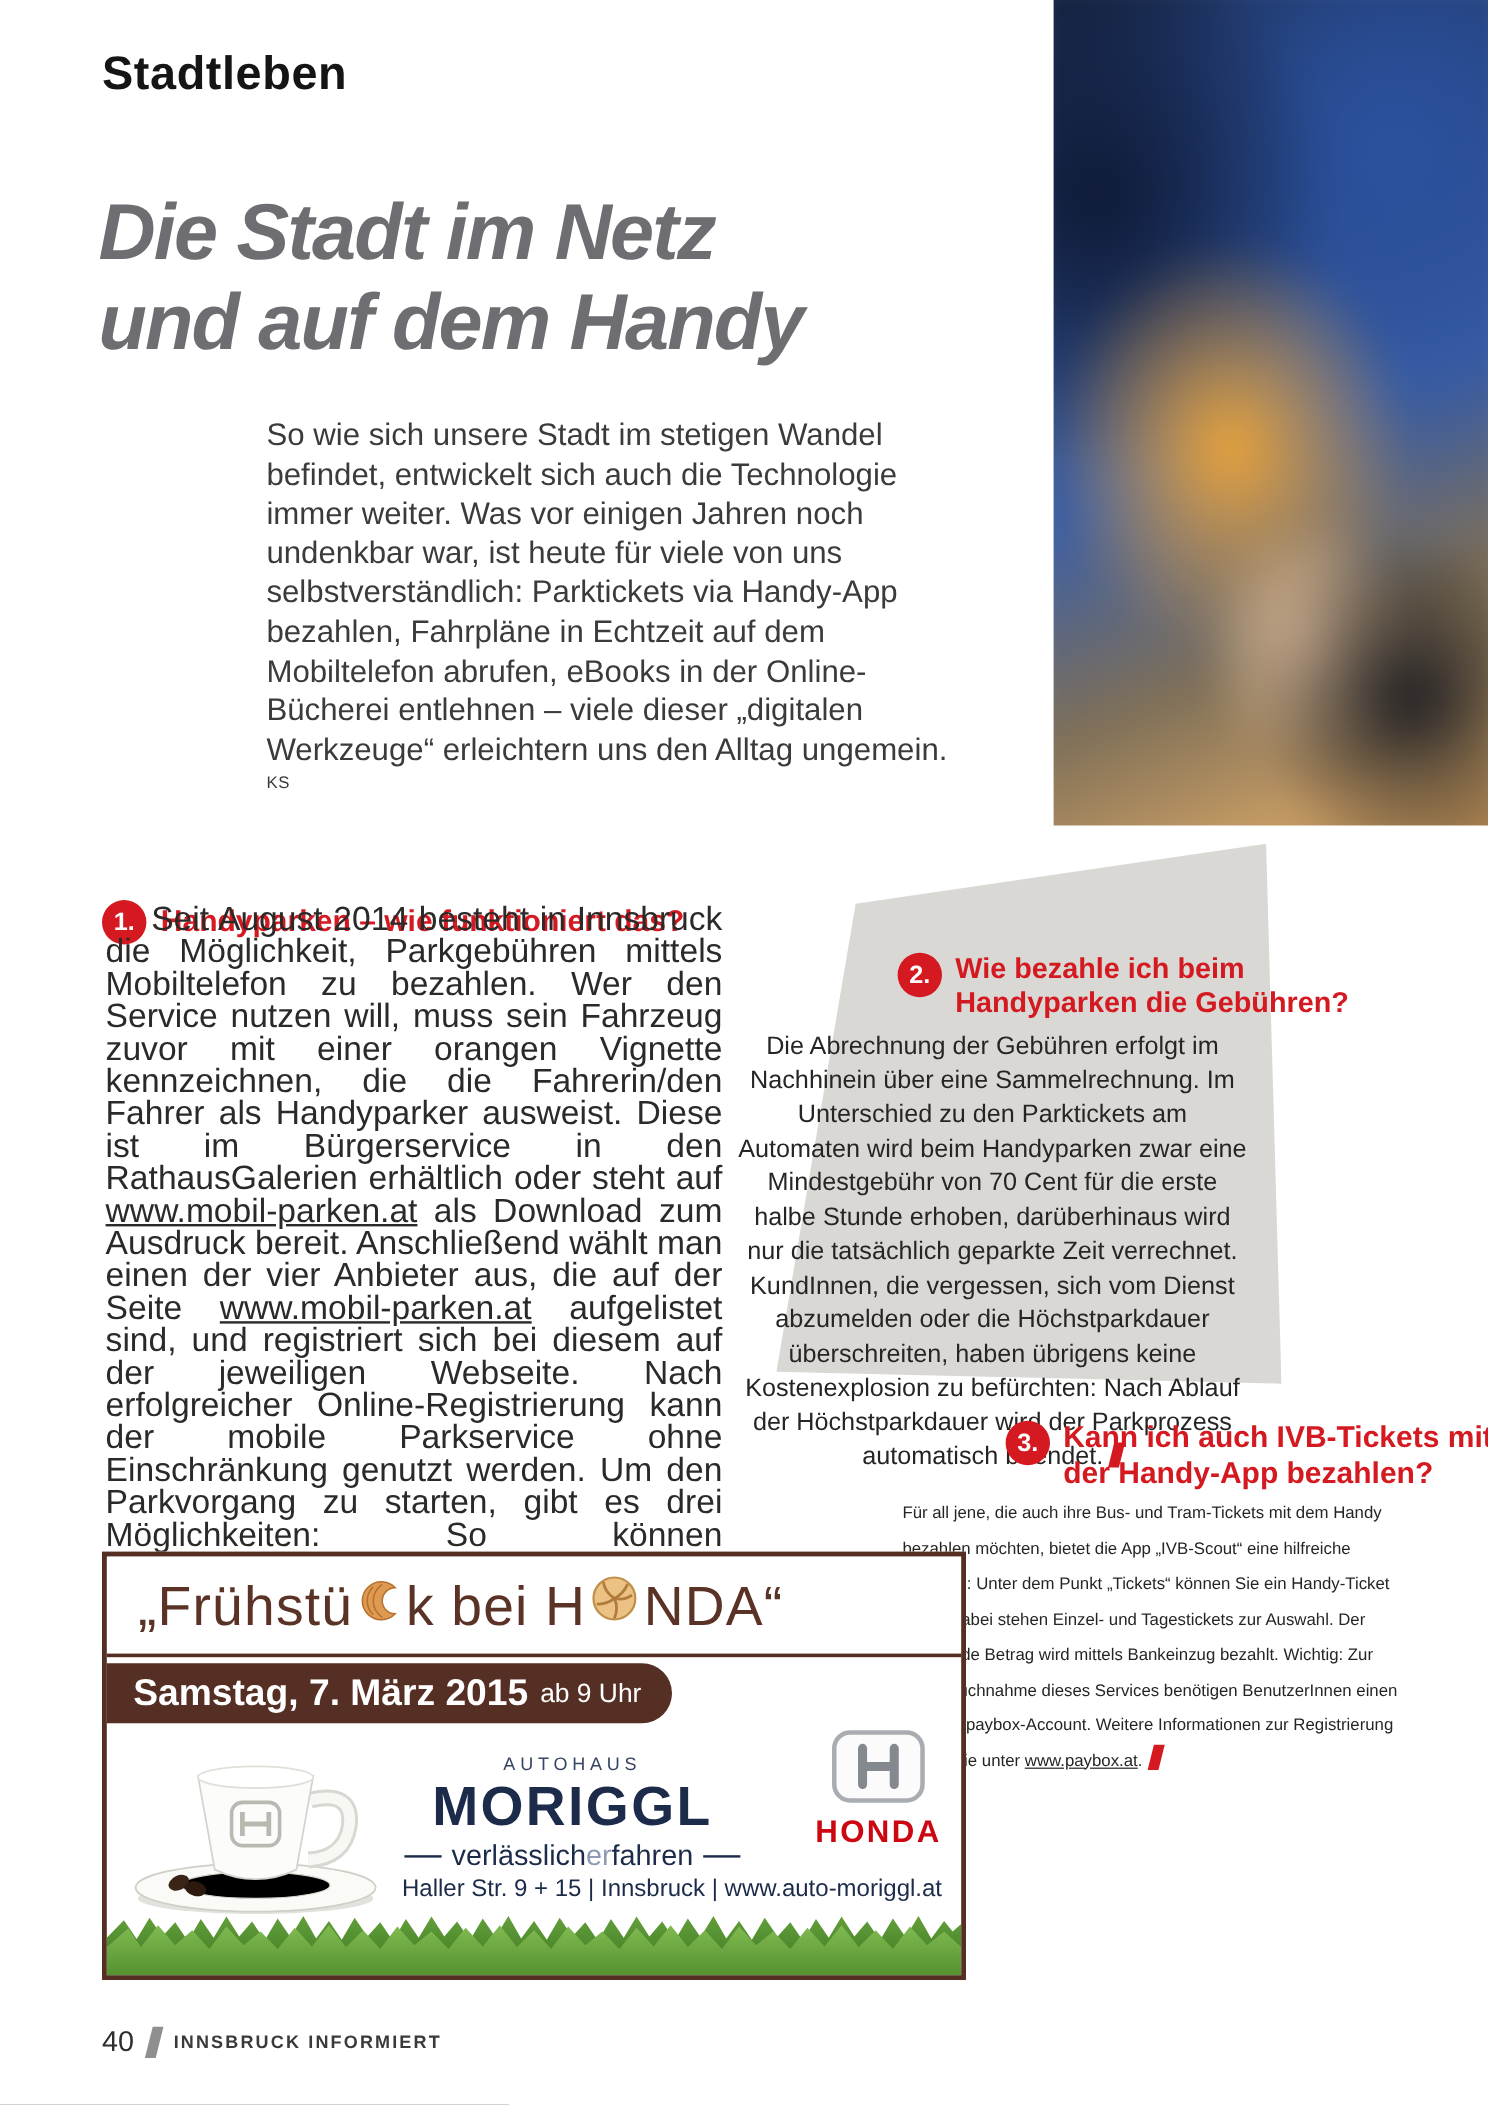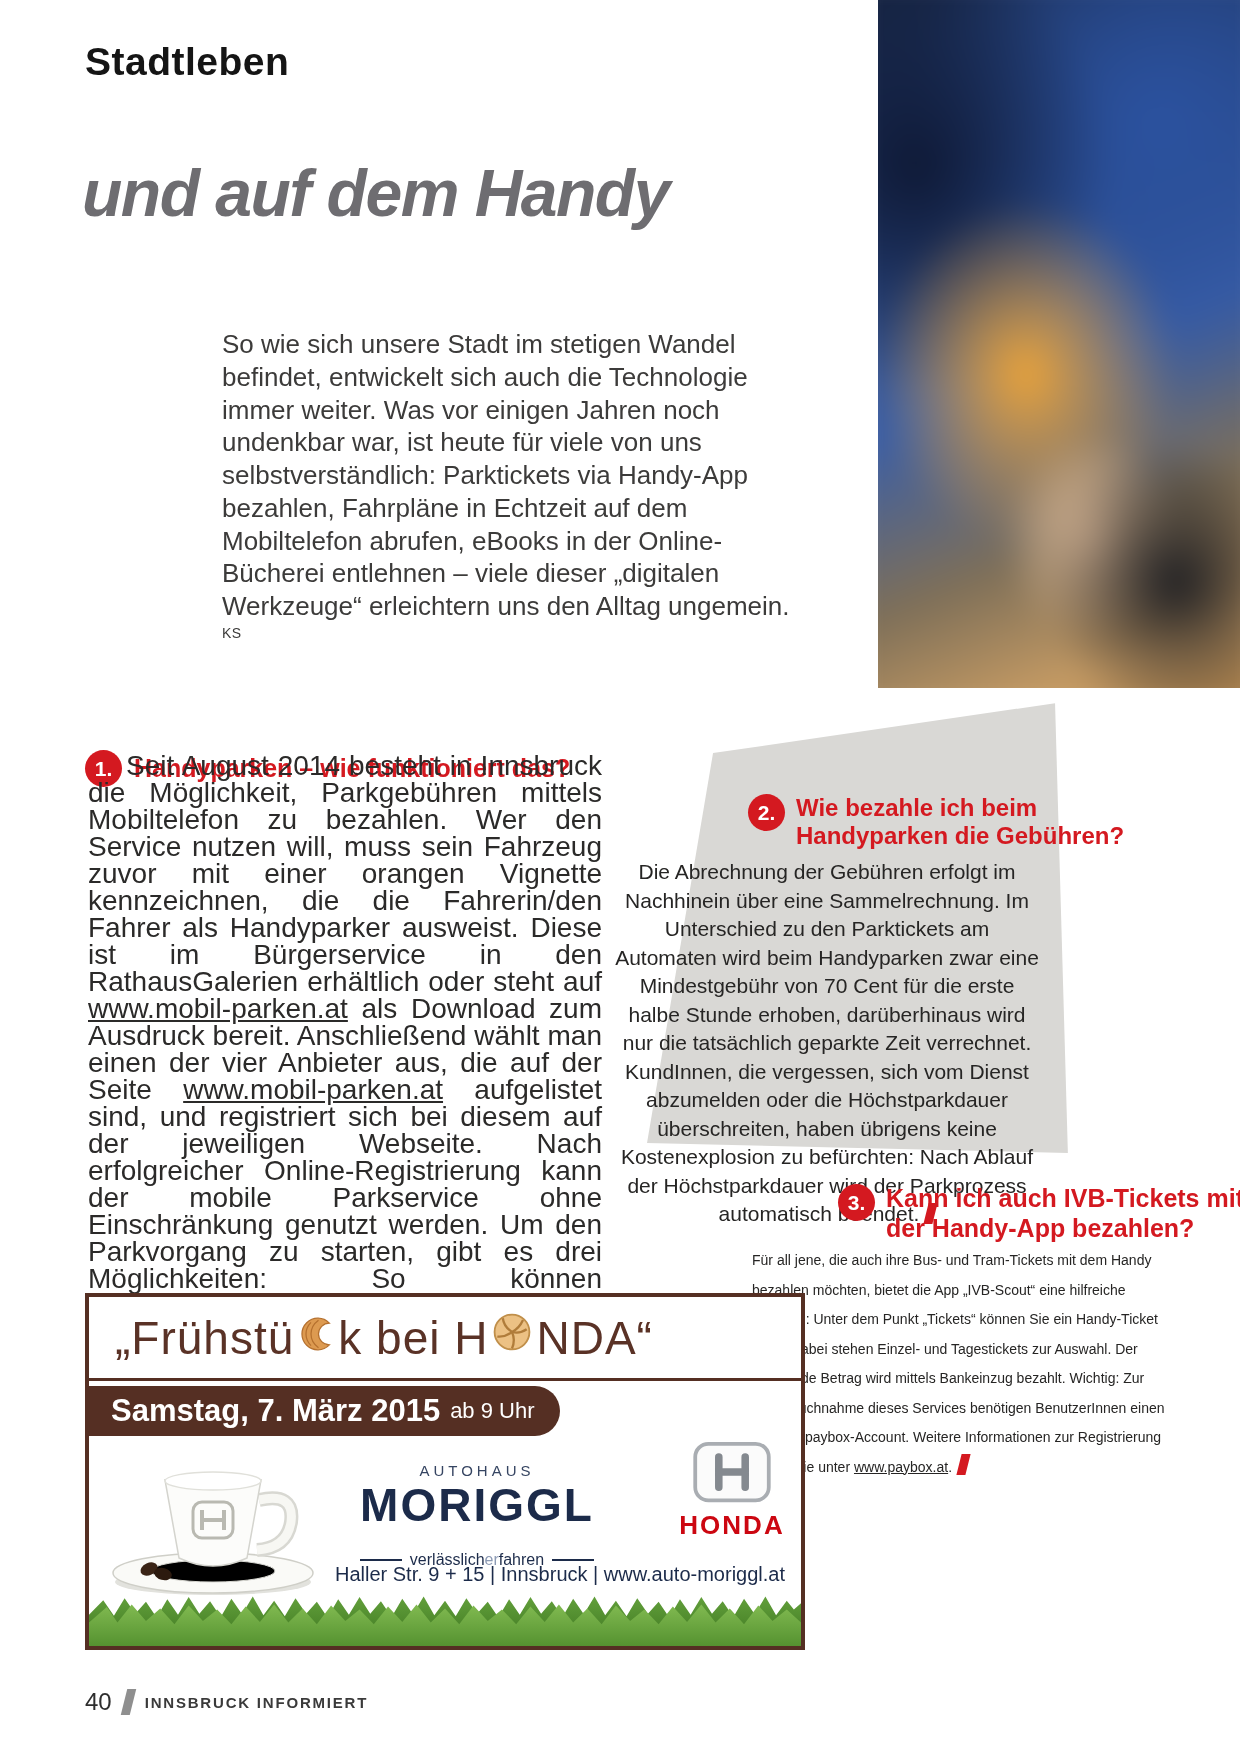--- a/index.html
+++ b/index.html
@@ -32,21 +32,21 @@
   }
 
   
   .kicker{position:absolute;left:85px;top:40px;font-size:39px;font-weight:bold;color:#151515;letter-spacing:.5px;}
   .headline{
     position:absolute;left:82px;top:156px;
     font-size:66px;line-height:1.13;font-weight:bold;font-style:italic;
     color:var(--headline-gray);letter-spacing:-1.5px;
   }
   .intro{
-    position:absolute;left:222px;top:328px;width:588px;
+    position:absolute;left:222px;top:346px;width:588px;
     font-size:26px;line-height:1.26;color:#3c3b3a;
   }
   .intro sup{font-size:14px;vertical-align:super;letter-spacing:.5px;}
 
   
   .circle-num{
     display:flex;align-items:center;justify-content:center;flex:0 0 auto;
     width:37px;height:37px;border-radius:50%;background:var(--red);
     color:#fff;font-weight:bold;font-size:21px;
   }
@@ -102,21 +102,21 @@
     border-top-right-radius:26px;border-bottom-right-radius:26px;
     display:flex;align-items:center;padding-left:22px;color:#fff;white-space:nowrap;
   }
   .ad-banner .date{font-size:31px;font-weight:bold;}
   .ad-banner .time{font-size:22px;margin-left:10px;}
   .ad-content{position:relative;flex:1 1 auto;}
   .cup{position:absolute;left:4px;top:4px;}
   .moriggl-col{position:absolute;left:248px;top:24px;width:280px;text-align:center;color:var(--navy);}
   .autohaus{font-size:15px;letter-spacing:4px;color:#364562;}
   .moriggl{font-size:46px;font-weight:bold;letter-spacing:2px;line-height:1.05;margin-top:2px;}
-  .tagline{display:flex;align-items:center;justify-content:center;gap:8px;margin-top:22px;font-size:16px;}
+  .tagline{display:flex;align-items:center;justify-content:center;gap:8px;margin-top:4px;font-size:24px;}
   .tagline .rule{width:42px;border-top:2px solid var(--navy);}
   .tagline .lt{color:#8c9ab4;}
   .honda-col{position:absolute;right:8px;top:2px;width:122px;text-align:center;}
   .honda-word{font-size:26px;font-weight:bold;color:var(--honda-red);letter-spacing:2px;margin-top:0px;}
   .ad-address{
     position:absolute;right:16px;bottom:8px;font-size:20px;color:var(--navy);white-space:nowrap;
   }
   .grass{position:relative;flex:0 0 52px;}
   .grass .g1,.grass .g2{position:absolute;inset:0;}
   .grass .g1{
@@ -139,20 +139,21 @@
 
 <div class="page">
 
   <div class="photo">
     <div class="photo-inner"></div>
   </div>
 
   <div class="kicker">Stadtleben</div>
 
   <div class="headline">
+    <div>Die Stadt im Netz</div>
     <div>und auf dem Handy</div>
   </div>
 
   <p class="intro"><span>So wie sich unsere Stadt im stetigen Wandel befindet, entwickelt sich auch die Technologie immer weiter. Was vor einigen Jahren noch undenkbar war, ist heute für viele von uns selbstverständlich: Parktickets via Handy-App bezahlen, Fahrpläne in Echtzeit auf dem Mobiltelefon abrufen, eBooks in der Online-Bücherei entlehnen – viele dieser „digitalen Werkzeuge“ erleichtern uns den Alltag ungemein.</span> <sup>KS</sup></p>
 
   <div class="faq1-head">
     <span class="circle-num">1.</span>
     <span class="faq-title">Handyparken – wie funktioniert das?</span>
   </div>
   <p class="faq1-body"><span>Seit August 2014 besteht in Innsbruck die Möglichkeit, Parkgebühren mittels Mobiltelefon zu bezahlen. Wer den Service nutzen will, muss sein Fahrzeug zuvor mit einer orangen Vignette kennzeichnen, die die Fahrerin/den Fahrer als Handyparker ausweist. Diese ist im Bürgerservice in den RathausGalerien erhältlich oder steht auf </span><a class="ulink">www.mobil-parken.at</a><span> als Download zum Ausdruck bereit. Anschließend wählt man einen der vier Anbieter aus, die auf der Seite </span><a class="ulink">www.mobil-parken.at</a><span> aufgelistet sind, und registriert sich bei diesem auf der jeweiligen Webseite. Nach erfolgreicher Online-Registrierung kann der mobile Parkservice ohne Einschränkung genutzt werden. Um den Parkvorgang zu starten, gibt es drei Möglichkeiten: So können AutofahrerInnen den Beginn des Parkvorganges per Telefon, SMS oder über die kostenlose App des Betreibers anmelden. Beim Wegfahren erfolgt die Abmeldung – und damit das Beenden des Vorganges – auf demselben Weg.</span><span class="endmark"></span></p>

